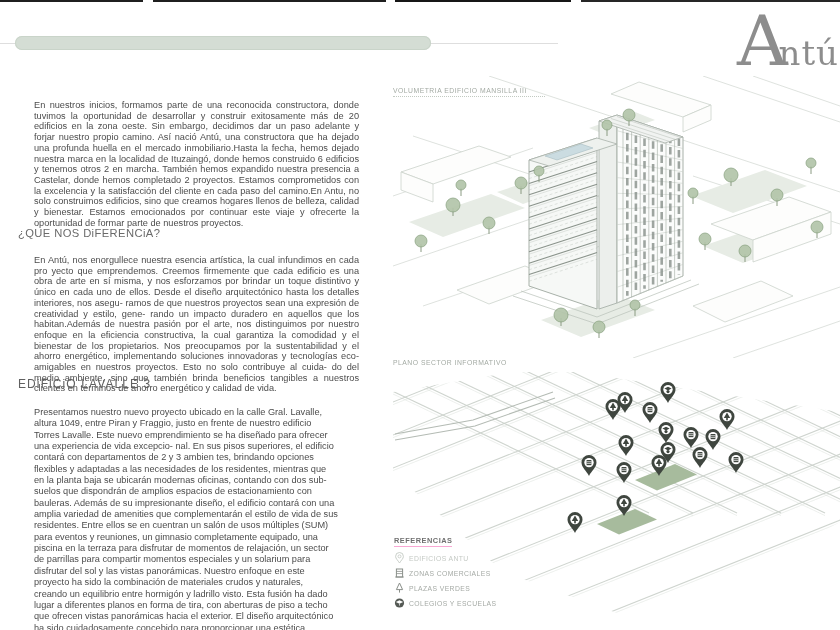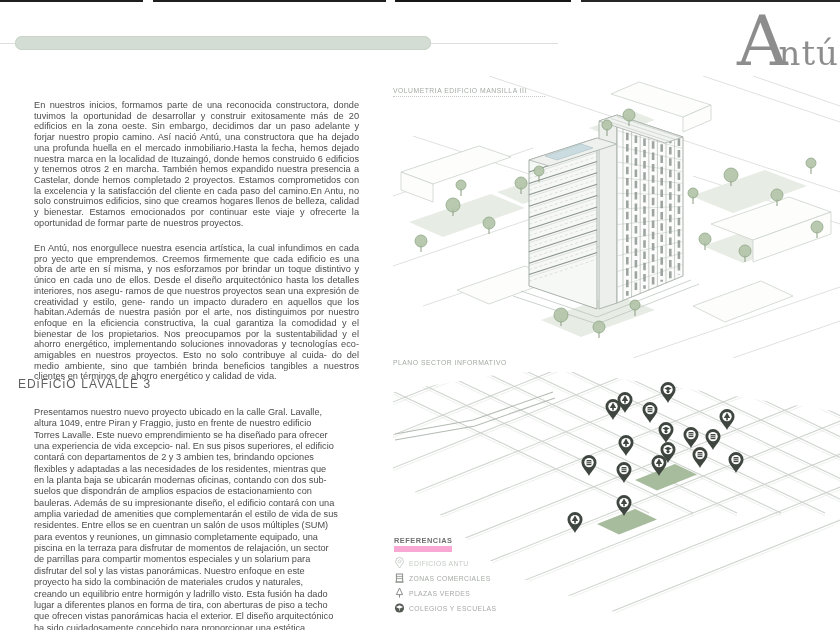--- a/index.html
+++ b/index.html
@@ -25,21 +25,21 @@
 
   .micro-label{position:absolute;font-size:6.8px;letter-spacing:.5px;color:#a3aaa3;text-transform:uppercase;}
   #vol-label{left:393px;top:87px;border-bottom:1px dotted #c2cac2;padding-bottom:2px;width:152px;}
   #plano-label{left:393px;top:359px;}
 
   #bldg-svg{position:absolute;left:393px;top:76px;}
   #map-svg{position:absolute;left:393px;top:372px;}
 
   .legend{position:absolute;left:394px;top:529px;width:140px;z-index:3;}
   .legend-title{display:inline-block;font-size:7.4px;font-weight:bold;color:#6f6f6f;letter-spacing:.5px;
-    border-bottom:6px solid #f9a8d4;padding-bottom:1px;margin-bottom:5px;}
+    border-bottom:1px solid #f9a8d4;padding-bottom:1px;margin-bottom:5px;}
   .legend-row{display:flex;align-items:center;gap:4px;margin-bottom:3px;}
   .legend-row svg{flex:0 0 auto;}
   .legend-label{font-size:6.8px;letter-spacing:.4px;color:#a5aaa5;}
   .legend-row.faint .legend-label{color:#c4c9c4;}
 </style>
 </head>
 <body>
 
 <div id="page">
   <div class="top-edge"></div>
@@ -48,20 +48,21 @@
 
   <div class="logo">
     <span class="logo-a">A</span><span class="logo-rest">ntú</span>
   </div>
 
   <div class="section" id="sec-quienes">
     <p class="sec-body">En nuestros inicios, formamos parte de una reconocida constructora, donde tuvimos la oportunidad de desarrollar y construir exitosamente más de 20 edificios en la zona oeste. Sin embargo, decidimos dar un paso adelante y forjar nuestro propio camino. Así nació Antú, una constructora que ha dejado una profunda huella en el mercado inmobiliario.Hasta la fecha, hemos dejado nuestra marca en la localidad de Ituzaingó, donde hemos construido 6 edificios y tenemos otros 2 en marcha. También hemos expandido nuestra presencia a Castelar, donde hemos completado 2 proyectos. Estamos comprometidos con la excelencia y la satisfacción del cliente en cada paso del camino.En Antu, no solo construimos edificios, sino que creamos hogares llenos de belleza, calidad y bienestar. Estamos emocionados por continuar este viaje y ofrecerte la oportunidad de formar parte de nuestros proyectos.</p>
   </div>
 
   <div class="section" id="sec-diferencia">
+    <h2 class="sec-heading">¿QUE NOS DiFERENCiA?</h2>
     <p class="sec-body">En Antú, nos enorgullece nuestra esencia artística, la cual infundimos en cada pro yecto que emprendemos. Creemos firmemente que cada edificio es una obra de arte en sí misma, y nos esforzamos por brindar un toque distintivo y único en cada uno de ellos. Desde el diseño arquitectónico hasta los detalles interiores, nos asegu- ramos de que nuestros proyectos sean una expresión de creatividad y estilo, gene- rando un impacto duradero en aquellos que los habitan.Además de nuestra pasión por el arte, nos distinguimos por nuestro enfoque en la eficiencia constructiva, la cual garantiza la comodidad y el bienestar de los propietarios. Nos preocupamos por la sustentabilidad y el ahorro energético, implementando soluciones innovadoras y tecnologías eco-amigables en nuestros proyectos. Esto no solo contribuye al cuida- do del medio ambiente, sino que también brinda beneficios tangibles a nuestros clientes en términos de ahorro energético y calidad de vida.</p>
   </div>
 
   <div class="section" id="sec-lavalle">
     <h2 class="sec-heading">EDiFiCiO LAVALLE 3</h2>
     <p class="sec-body">Presentamos nuestro nuevo proyecto ubicado en la calle Gral. Lavalle, altura 1049, entre Piran y Fraggio, justo en frente de nuestro edificio Torres Lavalle. Este nuevo emprendimiento se ha diseñado para ofrecer una experiencia de vida excepcio- nal. En sus pisos superiores, el edificio contará con departamentos de 2 y 3 ambien tes, brindando opciones flexibles y adaptadas a las necesidades de los residentes, mientras que en la planta baja se ubicarán modernas oficinas, contando con dos sub-suelos que dispondrán de amplios espacios de estacionamiento con bauleras. Además de su impresionante diseño, el edificio contará con una amplia variedad de amenities que complementarán el estilo de vida de sus residentes. Entre ellos se en cuentran un salón de usos múltiples (SUM) para eventos y reuniones, un gimnasio completamente equipado, una piscina en la terraza para disfrutar de momentos de relajación, un sector de parrillas para compartir momentos especiales y un solarium para disfrutar del sol y las vistas panorámicas. Nuestro enfoque en este proyecto ha sido la combinación de materiales crudos y naturales, creando un equilibrio entre hormigón y ladrillo visto. Esta fusión ha dado lugar a diferentes planos en forma de tira, con aberturas de piso a techo que ofrecen vistas panorámicas hacia el exterior. El diseño arquitectónico ha sido cuidadosamente concebido para proporcionar una estética moderna y una conexión fluida entre los espacios interiores y exteriores.</p>
   </div>
 
   <div class="micro-label" id="vol-label">VOLUMETRIA EDIFICIO MANSILLA III</div>
   <div class="micro-label" id="plano-label">PLANO SECTOR INFORMATIVO</div>

